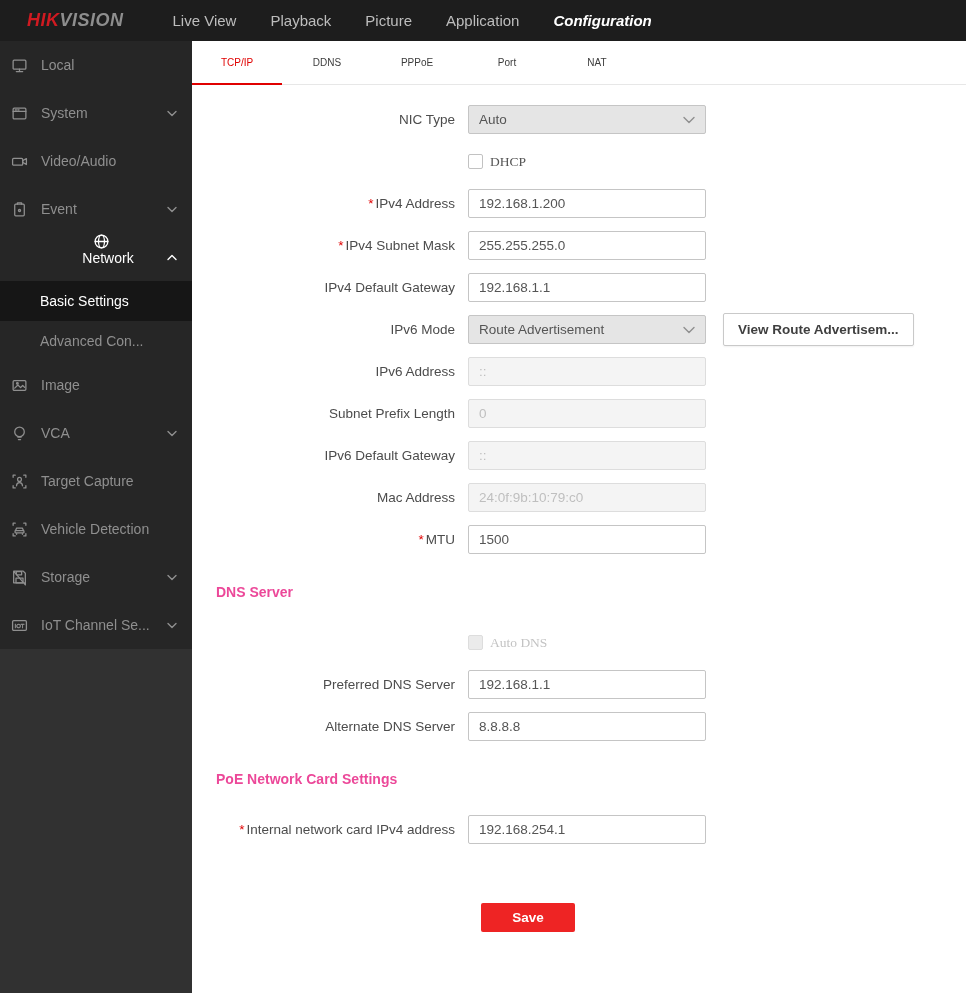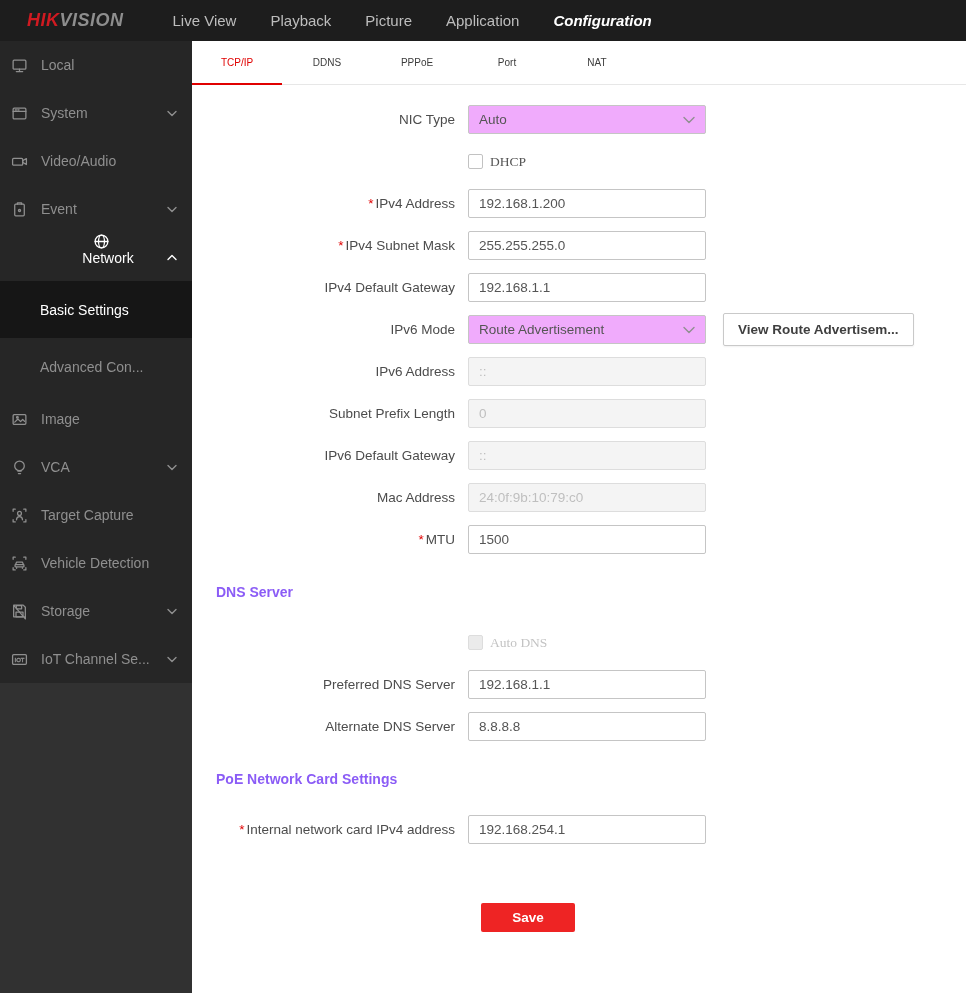--- a/index.html
+++ b/index.html
@@ -20,21 +20,21 @@
 
   
   .sidebar { position:absolute; top:41px; left:0; bottom:0; width:192px; background:#313131; }
   .menu { background:#262626; }
   .sitem { height:48px; display:flex; align-items:center; padding-left:11px;
            color:#8f8f8f; cursor:pointer; position:relative; }
   .sitem .sicon { width:17px; height:17px; flex:0 0 17px; }
   .sitem .slabel { margin-left:13px; font-size:14px; }
   .sitem.lit { color:#ffffff;flex-direction:column; }
   .chev { position:absolute; right:15px; top:50%; margin-top:-3px; }
-  .subitem { height:57px; display:flex; align-items:center; padding-left:40px;
+  .subitem { height:40px; display:flex; align-items:center; padding-left:40px;
              color:#8f8f8f; font-size:14px; cursor:pointer; }
   .subitem.active { background:#161616; color:#ffffff; }
 
   
   .content { position:absolute; top:41px; left:192px; width:774px; bottom:0;
              background:#ffffff; }
   .tabbar { height:44px; border-bottom:1px solid #e7e7e7; display:flex; }
   .tab { min-width:90px; padding:16px 23px; display:flex; align-items:center; justify-content:center;
          font-size:10px; color:#3c3c3c; cursor:pointer; border-bottom:2px solid transparent;
          margin-bottom:-1px; }
@@ -43,32 +43,32 @@
   .formarea { padding-top:20px; }
   .frow { display:flex; align-items:center; height:29px; margin-bottom:13px; }
   .flabel { width:276px; flex:0 0 276px; text-align:right; padding-right:13px;
             font-size:13.5px; color:#4c4c4c; white-space:nowrap; }
   .req { color:#e00000; margin-right:2px; }
   .ftext { width:238px; height:29px; border:1px solid #c5c5c5; border-radius:2px;
            padding:0 10px; font-size:13.5px; color:#555; font-family:"Liberation Sans",sans-serif;
            outline:none; background:#fff; }
   .ftext:disabled { background:#f4f4f4; border-color:#ddd; color:#bfbfbf; }
   .fselect { width:238px; height:29px; border:1px solid #c5c5c5; border-radius:2px;
-             background:#f0abfc; display:flex; align-items:center; justify-content:space-between;
+             background:#e5e5e5; display:flex; align-items:center; justify-content:space-between;
              padding:0 10px; font-size:13.5px; color:#555; cursor:pointer; }
   .cbx { width:15px; height:15px; border:1px solid #c2c2c2; border-radius:2px;
          background:#fff; display:inline-block; cursor:pointer; }
   .cbx.disabled { background:#ebebeb; border-color:#ddd; cursor:default; }
   .chk-label { margin-left:7px; font-size:13.5px; color:#555;font-family:Liberation Serif, serif; }
   .chk-label.disabled { color:#c3c3c3; }
   .ghost-btn { margin-left:17px; height:33px; padding:0 14px; background:#fff;
                border:1px solid #c9c9c9; border-radius:2px; font-weight:bold;
                font-size:13.5px; color:#3f3f3f; cursor:pointer;
                font-family:"Liberation Sans",sans-serif; box-shadow:0 1px 2px rgba(0,0,0,.06); }
-  .sect-head { margin:30px 0 28px 24px; font-size:14px; font-weight:bold; color:#8b5cf6; }
+  .sect-head { margin:30px 0 28px 24px; font-size:14px; font-weight:bold; color:#ec4899; }
   .save-btn { margin:46px 0 0 289px; width:94px; height:29px; background:#ee2424;
               color:#fff; font-weight:bold; font-size:13.5px; border:none; border-radius:2px;
               cursor:pointer; font-family:"Liberation Sans",sans-serif; }
   svg.icon-stroke { stroke:currentColor; fill:none; stroke-width:1.2; stroke-linecap:round; stroke-linejoin:round; }
   svg.chevline { stroke:#8f8f8f; fill:none; stroke-width:1.4; stroke-linecap:round; stroke-linejoin:round; }
   .lit svg.chevline { stroke:#fff; }
 </style>
 </head>
 <body>
 

